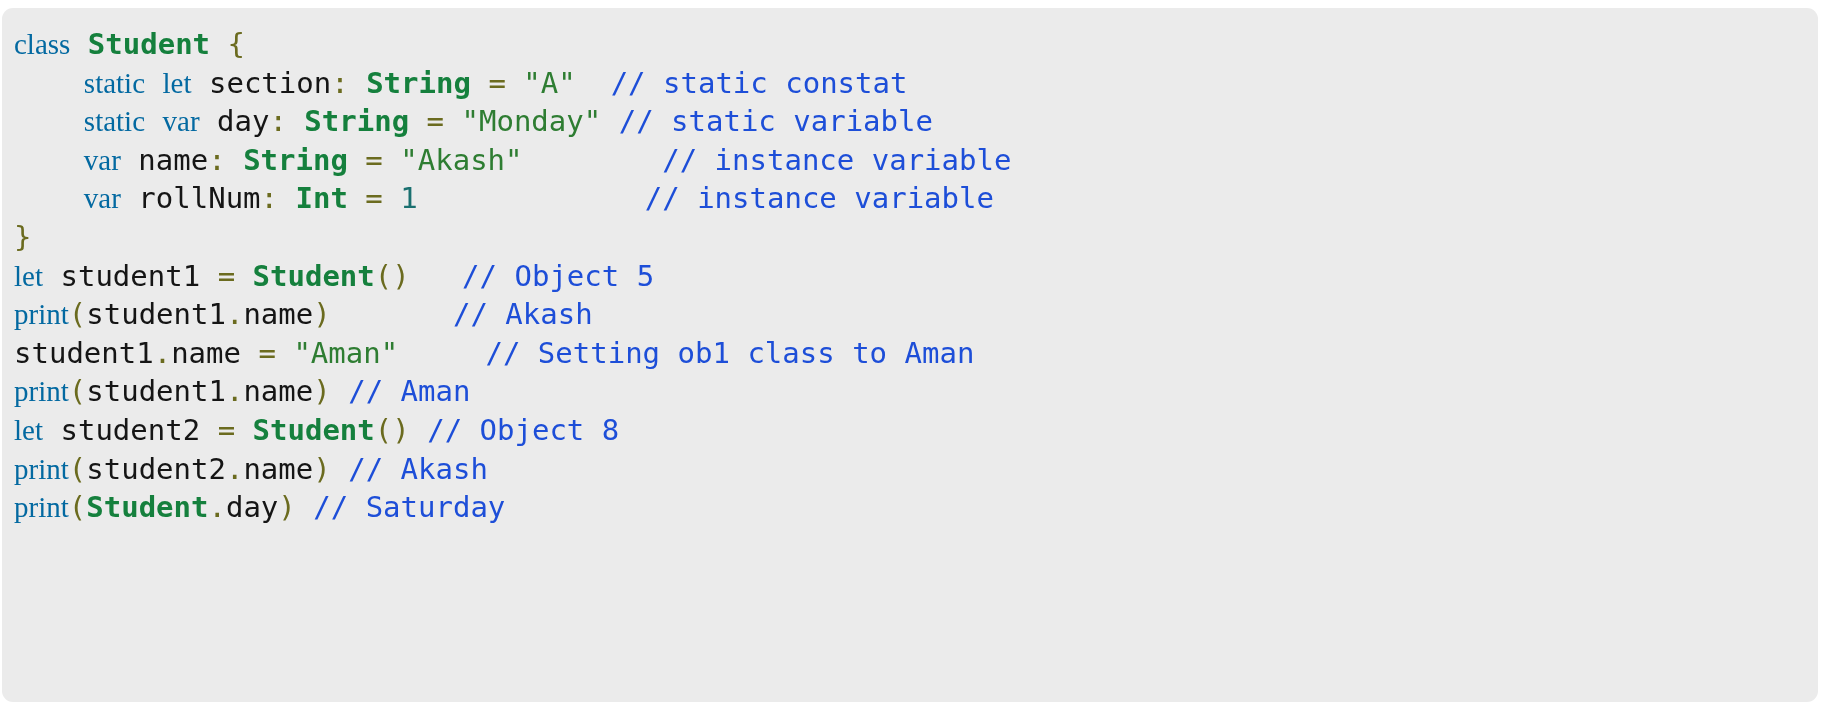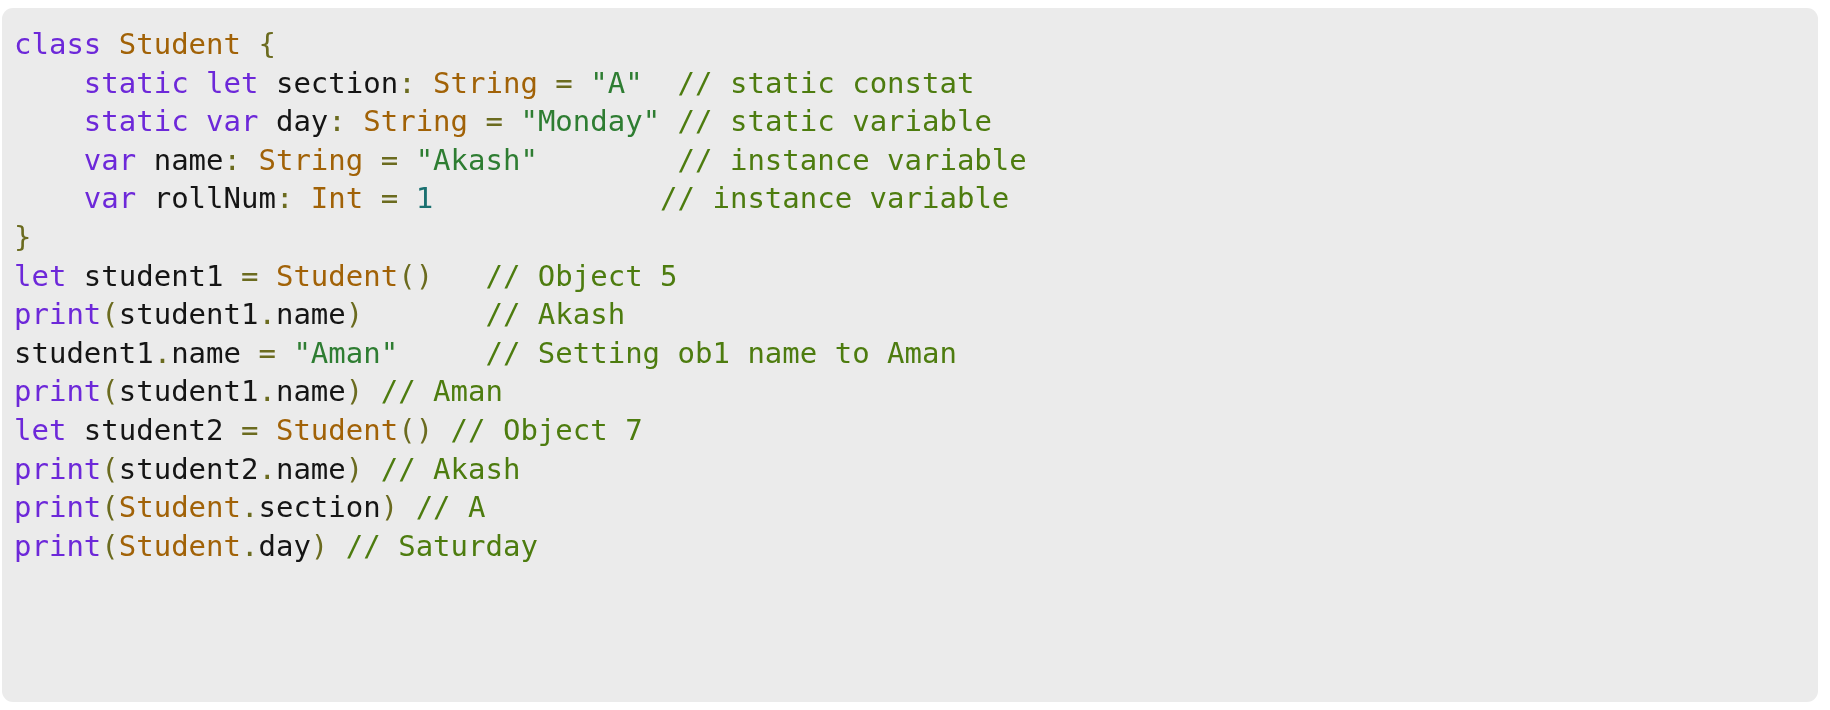--- a/index.html
+++ b/index.html
@@ -30,41 +30,40 @@
   .code-line {
     font-family: "DejaVu Sans Mono", monospace;
     font-size: 29px;
     line-height: 38.6px;
     white-space: pre;
     letter-spacing: 0px;
     height: 38.6px;
   }
 
   
-  .tok-keyword { color: #6d28d9; }
-  .tok-type    { color: #a16207; }
+  .tok-keyword { color: #0369a1; font-family: Liberation Serif, serif; }
+  .tok-type    { color: #15803d; font-weight: bold; }
   .tok-string  { color: #2e7d32; }
-  .tok-comment { color: #4d7c0f; }
+  .tok-comment { color: #1d4ed8; }
   .tok-punct   { color: #6b6b1f; }
   .tok-number  { color: #1a7070; }
   .tok-plain   { color: #151515; }
 </style>
 </head>
 <body>
 
 <div id="code-panel">
   <div id="code-body">
       <div class="code-line"><span class="tok-keyword">class</span><span class="tok-plain"> </span><span class="tok-type">Student</span><span class="tok-plain"> </span><span class="tok-punct">{</span></div>
       <div class="code-line"><span class="tok-plain">    </span><span class="tok-keyword">static</span><span class="tok-plain"> </span><span class="tok-keyword">let</span><span class="tok-plain"> </span><span class="tok-plain">section</span><span class="tok-punct">:</span><span class="tok-plain"> </span><span class="tok-type">String</span><span class="tok-plain"> </span><span class="tok-punct">=</span><span class="tok-plain"> </span><span class="tok-string">"A"</span><span class="tok-plain">  </span><span class="tok-comment">// static constat</span></div>
       <div class="code-line"><span class="tok-plain">    </span><span class="tok-keyword">static</span><span class="tok-plain"> </span><span class="tok-keyword">var</span><span class="tok-plain"> </span><span class="tok-plain">day</span><span class="tok-punct">:</span><span class="tok-plain"> </span><span class="tok-type">String</span><span class="tok-plain"> </span><span class="tok-punct">=</span><span class="tok-plain"> </span><span class="tok-string">"Monday"</span><span class="tok-plain"> </span><span class="tok-comment">// static variable</span></div>
       <div class="code-line"><span class="tok-plain">    </span><span class="tok-keyword">var</span><span class="tok-plain"> </span><span class="tok-plain">name</span><span class="tok-punct">:</span><span class="tok-plain"> </span><span class="tok-type">String</span><span class="tok-plain"> </span><span class="tok-punct">=</span><span class="tok-plain"> </span><span class="tok-string">"Akash"</span><span class="tok-plain">        </span><span class="tok-comment">// instance variable</span></div>
       <div class="code-line"><span class="tok-plain">    </span><span class="tok-keyword">var</span><span class="tok-plain"> </span><span class="tok-plain">rollNum</span><span class="tok-punct">:</span><span class="tok-plain"> </span><span class="tok-type">Int</span><span class="tok-plain"> </span><span class="tok-punct">=</span><span class="tok-plain"> </span><span class="tok-number">1</span><span class="tok-plain">             </span><span class="tok-comment">// instance variable</span></div>
       <div class="code-line"><span class="tok-punct">}</span></div>
       <div class="code-line"><span class="tok-keyword">let</span><span class="tok-plain"> </span><span class="tok-plain">student1</span><span class="tok-plain"> </span><span class="tok-punct">=</span><span class="tok-plain"> </span><span class="tok-type">Student</span><span class="tok-punct">()</span><span class="tok-plain">   </span><span class="tok-comment">// Object 5</span></div>
       <div class="code-line"><span class="tok-keyword">print</span><span class="tok-punct">(</span><span class="tok-plain">student1</span><span class="tok-punct">.</span><span class="tok-plain">name</span><span class="tok-punct">)</span><span class="tok-plain">       </span><span class="tok-comment">// Akash</span></div>
-      <div class="code-line"><span class="tok-plain">student1</span><span class="tok-punct">.</span><span class="tok-plain">name</span><span class="tok-plain"> </span><span class="tok-punct">=</span><span class="tok-plain"> </span><span class="tok-string">"Aman"</span><span class="tok-plain">     </span><span class="tok-comment">// Setting ob1 name to Aman</span></div>
+      <div class="code-line"><span class="tok-plain">student1</span><span class="tok-punct">.</span><span class="tok-plain">name</span><span class="tok-plain"> </span><span class="tok-punct">=</span><span class="tok-plain"> </span><span class="tok-string">"Aman"</span><span class="tok-plain">     </span><span class="tok-comment">// Setting ob1 class to Aman</span></div>
       <div class="code-line"><span class="tok-keyword">print</span><span class="tok-punct">(</span><span class="tok-plain">student1</span><span class="tok-punct">.</span><span class="tok-plain">name</span><span class="tok-punct">)</span><span class="tok-plain"> </span><span class="tok-comment">// Aman</span></div>
-      <div class="code-line"><span class="tok-keyword">let</span><span class="tok-plain"> </span><span class="tok-plain">student2</span><span class="tok-plain"> </span><span class="tok-punct">=</span><span class="tok-plain"> </span><span class="tok-type">Student</span><span class="tok-punct">()</span><span class="tok-plain"> </span><span class="tok-comment">// Object 7</span></div>
+      <div class="code-line"><span class="tok-keyword">let</span><span class="tok-plain"> </span><span class="tok-plain">student2</span><span class="tok-plain"> </span><span class="tok-punct">=</span><span class="tok-plain"> </span><span class="tok-type">Student</span><span class="tok-punct">()</span><span class="tok-plain"> </span><span class="tok-comment">// Object 8</span></div>
       <div class="code-line"><span class="tok-keyword">print</span><span class="tok-punct">(</span><span class="tok-plain">student2</span><span class="tok-punct">.</span><span class="tok-plain">name</span><span class="tok-punct">)</span><span class="tok-plain"> </span><span class="tok-comment">// Akash</span></div>
-      <div class="code-line"><span class="tok-keyword">print</span><span class="tok-punct">(</span><span class="tok-type">Student</span><span class="tok-punct">.</span><span class="tok-plain">section</span><span class="tok-punct">)</span><span class="tok-plain"> </span><span class="tok-comment">// A</span></div>
       <div class="code-line"><span class="tok-keyword">print</span><span class="tok-punct">(</span><span class="tok-type">Student</span><span class="tok-punct">.</span><span class="tok-plain">day</span><span class="tok-punct">)</span><span class="tok-plain"> </span><span class="tok-comment">// Saturday</span></div>
     </div>
 </div>
 
 </body></html>

